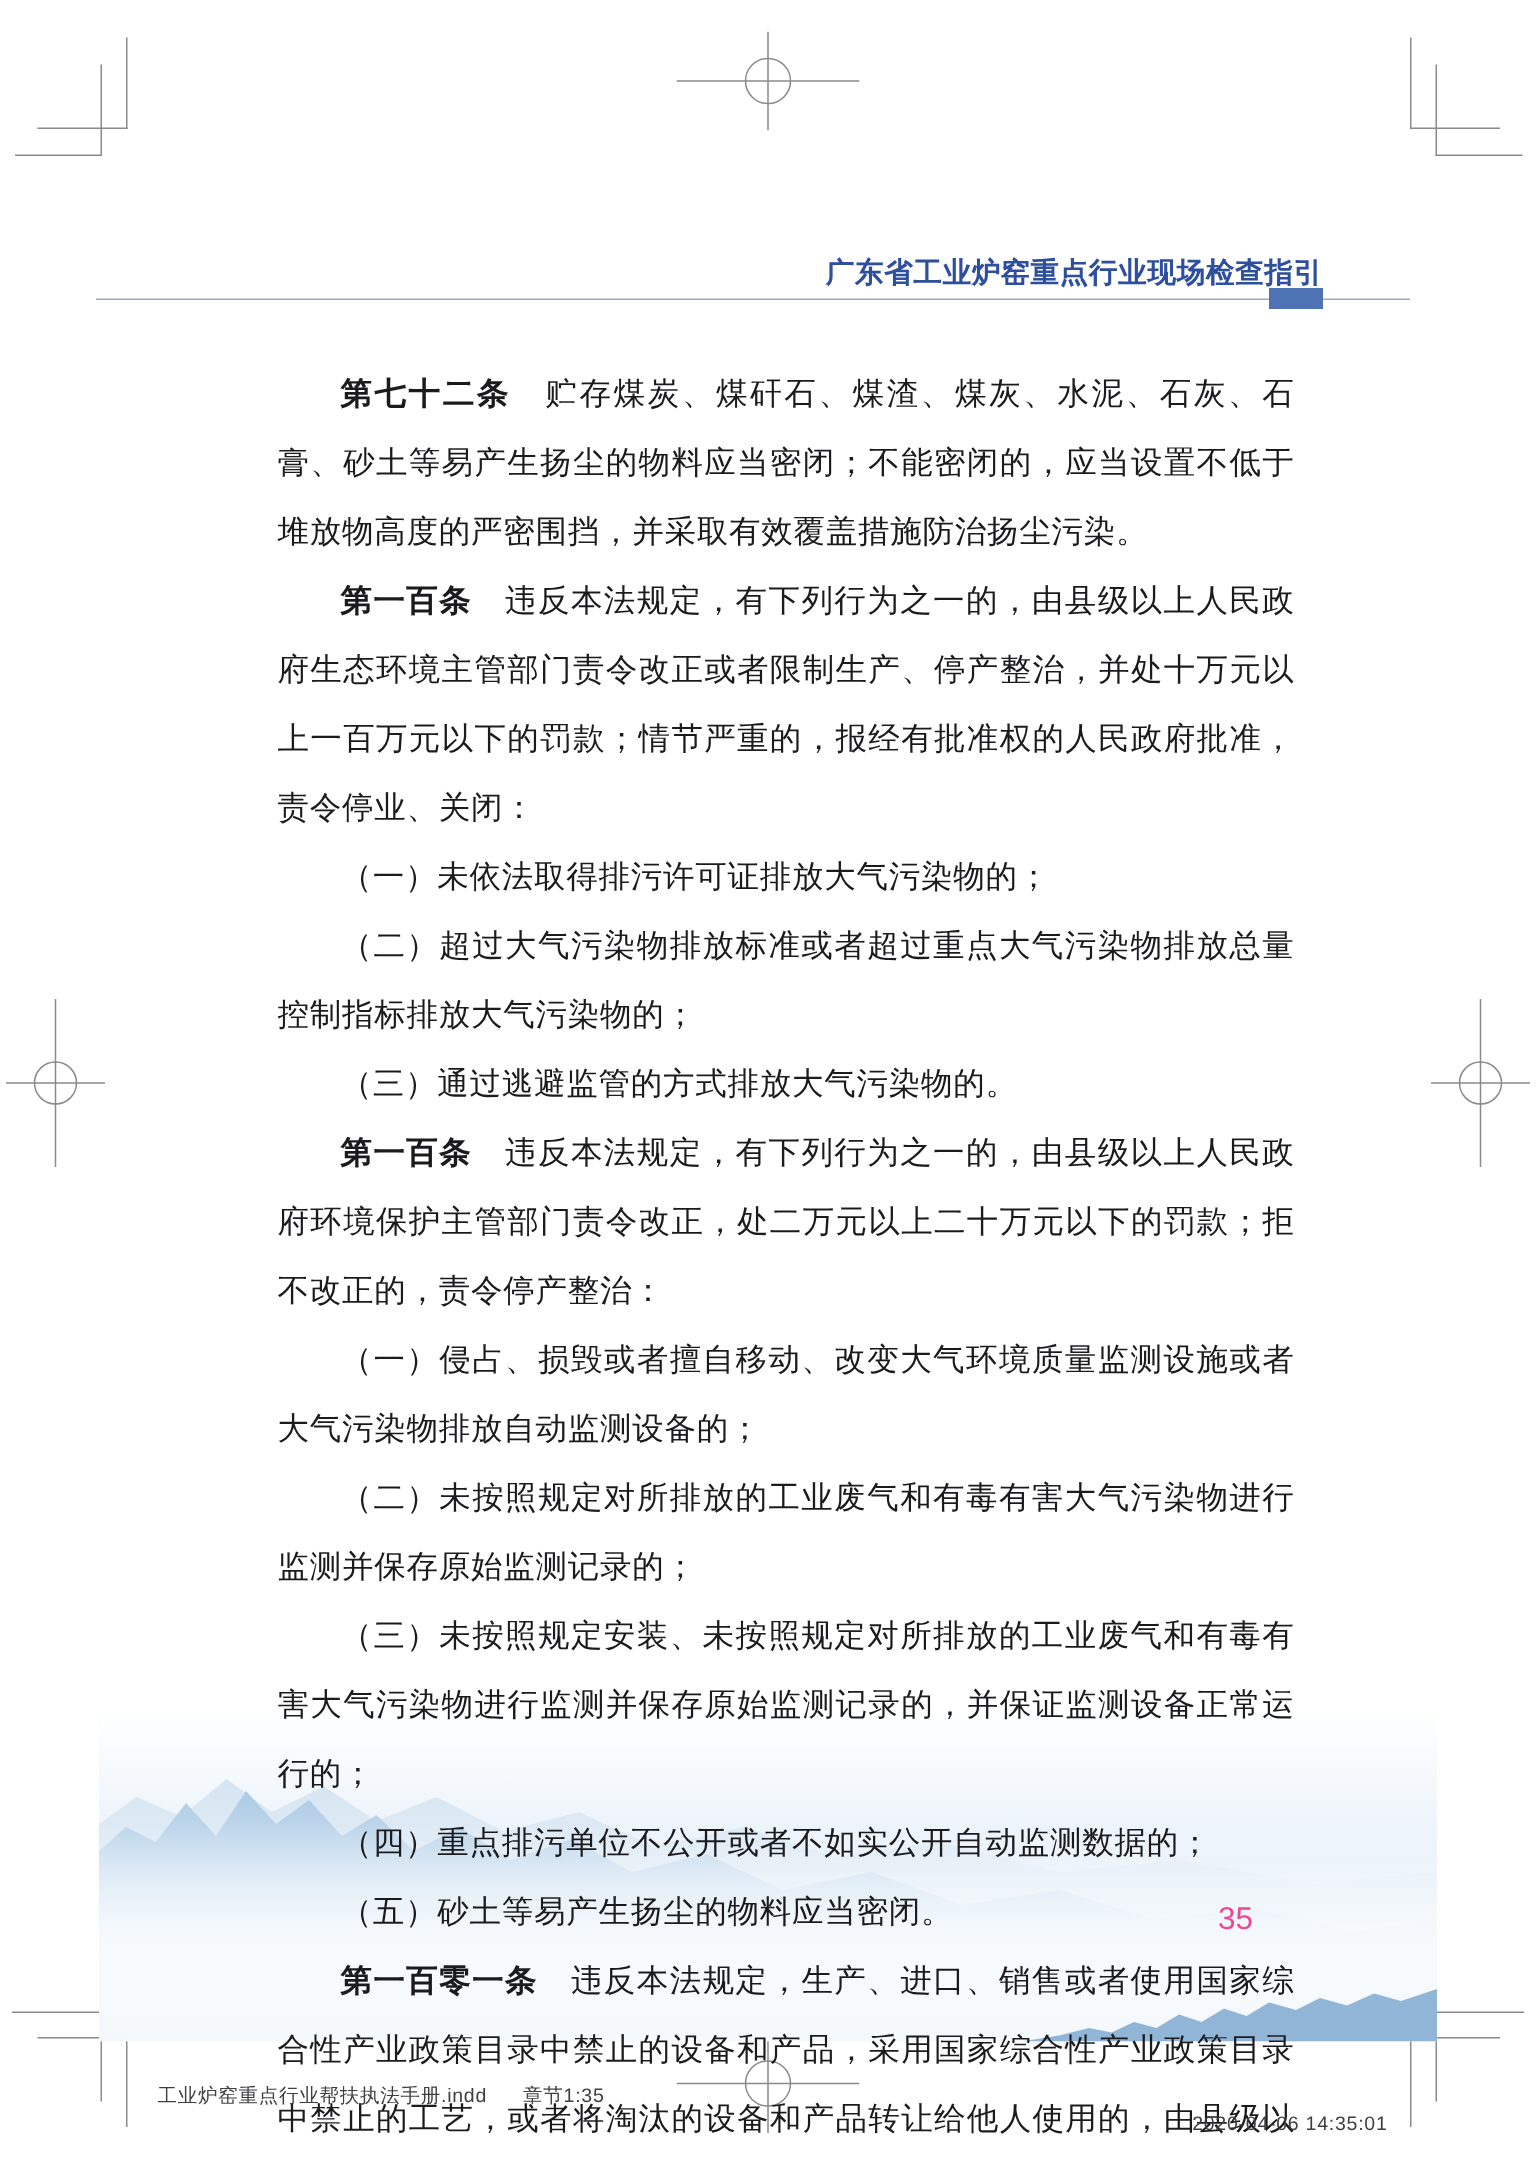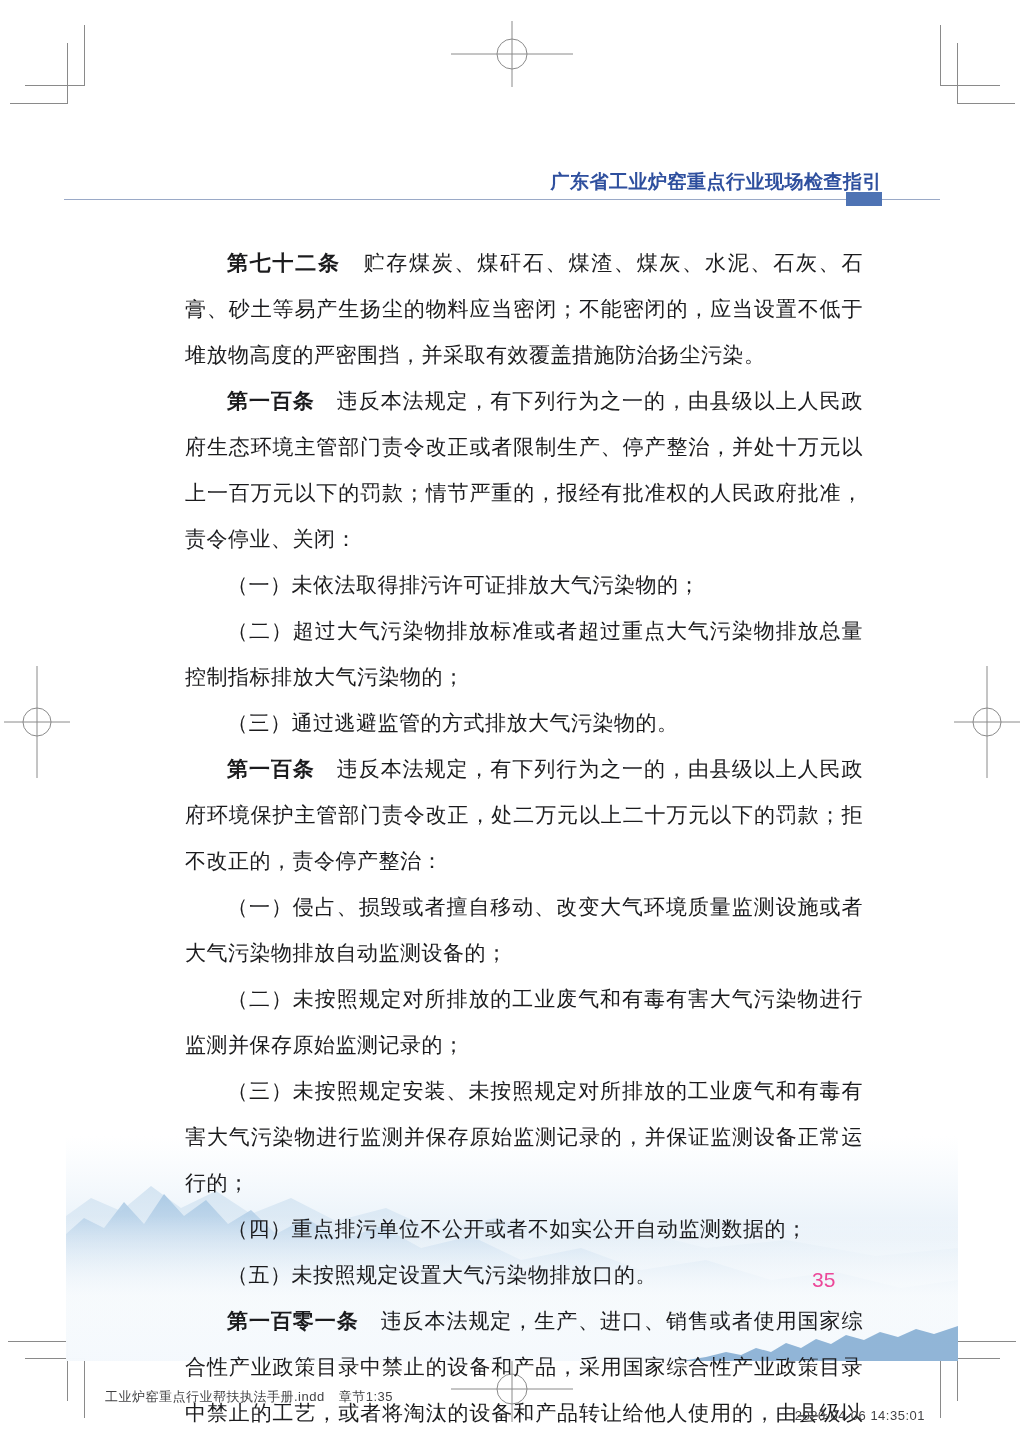--- a/index.html
+++ b/index.html
@@ -47,21 +47,21 @@
     font-size:21px;line-height:46px;letter-spacing:0.5px;
     color:var(--text,#1b1b1d);text-align:justify;
   }
   .body-text p{margin:0;text-indent:2em;}
   .body-text b{font-weight:bold;}
   
   .watermark{position:absolute;left:66px;top:1066px;width:892px;height:295px;}
   
   .page-number{position:absolute;left:812px;top:1268px;font-size:21px;color:#ec4899;}
   .footer-left{position:absolute;left:105px;top:1388px;font-size:13px;letter-spacing:0.5px;color:var(--footer-text,#3f3f41);white-space:nowrap;}
-  .footer-left .sect{margin-left:14px;}
+  .footer-left .sect{margin-left:24px;}
   .footer-right{position:absolute;right:99px;top:1388px;font-size:13px;letter-spacing:0.5px;color:var(--footer-text,#3f3f41);white-space:nowrap;margin-top:20px;}
 </style>
 </head>
 <body>
 
 <div class="page">
 
   <div class="cm cm1"></div>
   <div class="cm cm2"></div>
   <div class="cm cm3"></div>
@@ -139,21 +139,21 @@
       <p><b>第七十二条</b>　贮存煤炭、煤矸石、煤渣、煤灰、水泥、石灰、石膏、砂土等易产生扬尘的物料应当密闭；不能密闭的，应当设置不低于堆放物高度的严密围挡，并采取有效覆盖措施防治扬尘污染。</p>
       <p><b>第一百条</b>　违反本法规定，有下列行为之一的，由县级以上人民政府生态环境主管部门责令改正或者限制生产、停产整治，并处十万元以上一百万元以下的罚款；情节严重的，报经有批准权的人民政府批准，责令停业、关闭：</p>
       <p>（一）未依法取得排污许可证排放大气污染物的；</p>
       <p>（二）超过大气污染物排放标准或者超过重点大气污染物排放总量控制指标排放大气污染物的；</p>
       <p>（三）通过逃避监管的方式排放大气污染物的。</p>
       <p><b>第一百条</b>　违反本法规定，有下列行为之一的，由县级以上人民政府环境保护主管部门责令改正，处二万元以上二十万元以下的罚款；拒不改正的，责令停产整治：</p>
       <p>（一）侵占、损毁或者擅自移动、改变大气环境质量监测设施或者大气污染物排放自动监测设备的；</p>
       <p>（二）未按照规定对所排放的工业废气和有毒有害大气污染物进行监测并保存原始监测记录的；</p>
       <p>（三）未按照规定安装、未按照规定对所排放的工业废气和有毒有害大气污染物进行监测并保存原始监测记录的，并保证监测设备正常运行的；</p>
       <p>（四）重点排污单位不公开或者不如实公开自动监测数据的；</p>
-      <p>（五）未按照规定设置大气污染物排放口的。</p>
+      <p>（五）砂土等易产生扬尘的物料应当密闭。</p>
       <p><b>第一百零一条</b>　违反本法规定，生产、进口、销售或者使用国家综合性产业政策目录中禁止的设备和产品，采用国家综合性产业政策目录中禁止的工艺，或者将淘汰的设备和产品转让给他人使用的，由县级以上人民</p>
     </div>
 
   <div class="page-number">35</div>
 
   <div class="footer-left">
     <span>工业炉窑重点行业帮扶执法手册.indd</span><span class="sect">章节1:35</span>
   </div>
   <div class="footer-right">2020-04-06   14:35:01</div>
 

